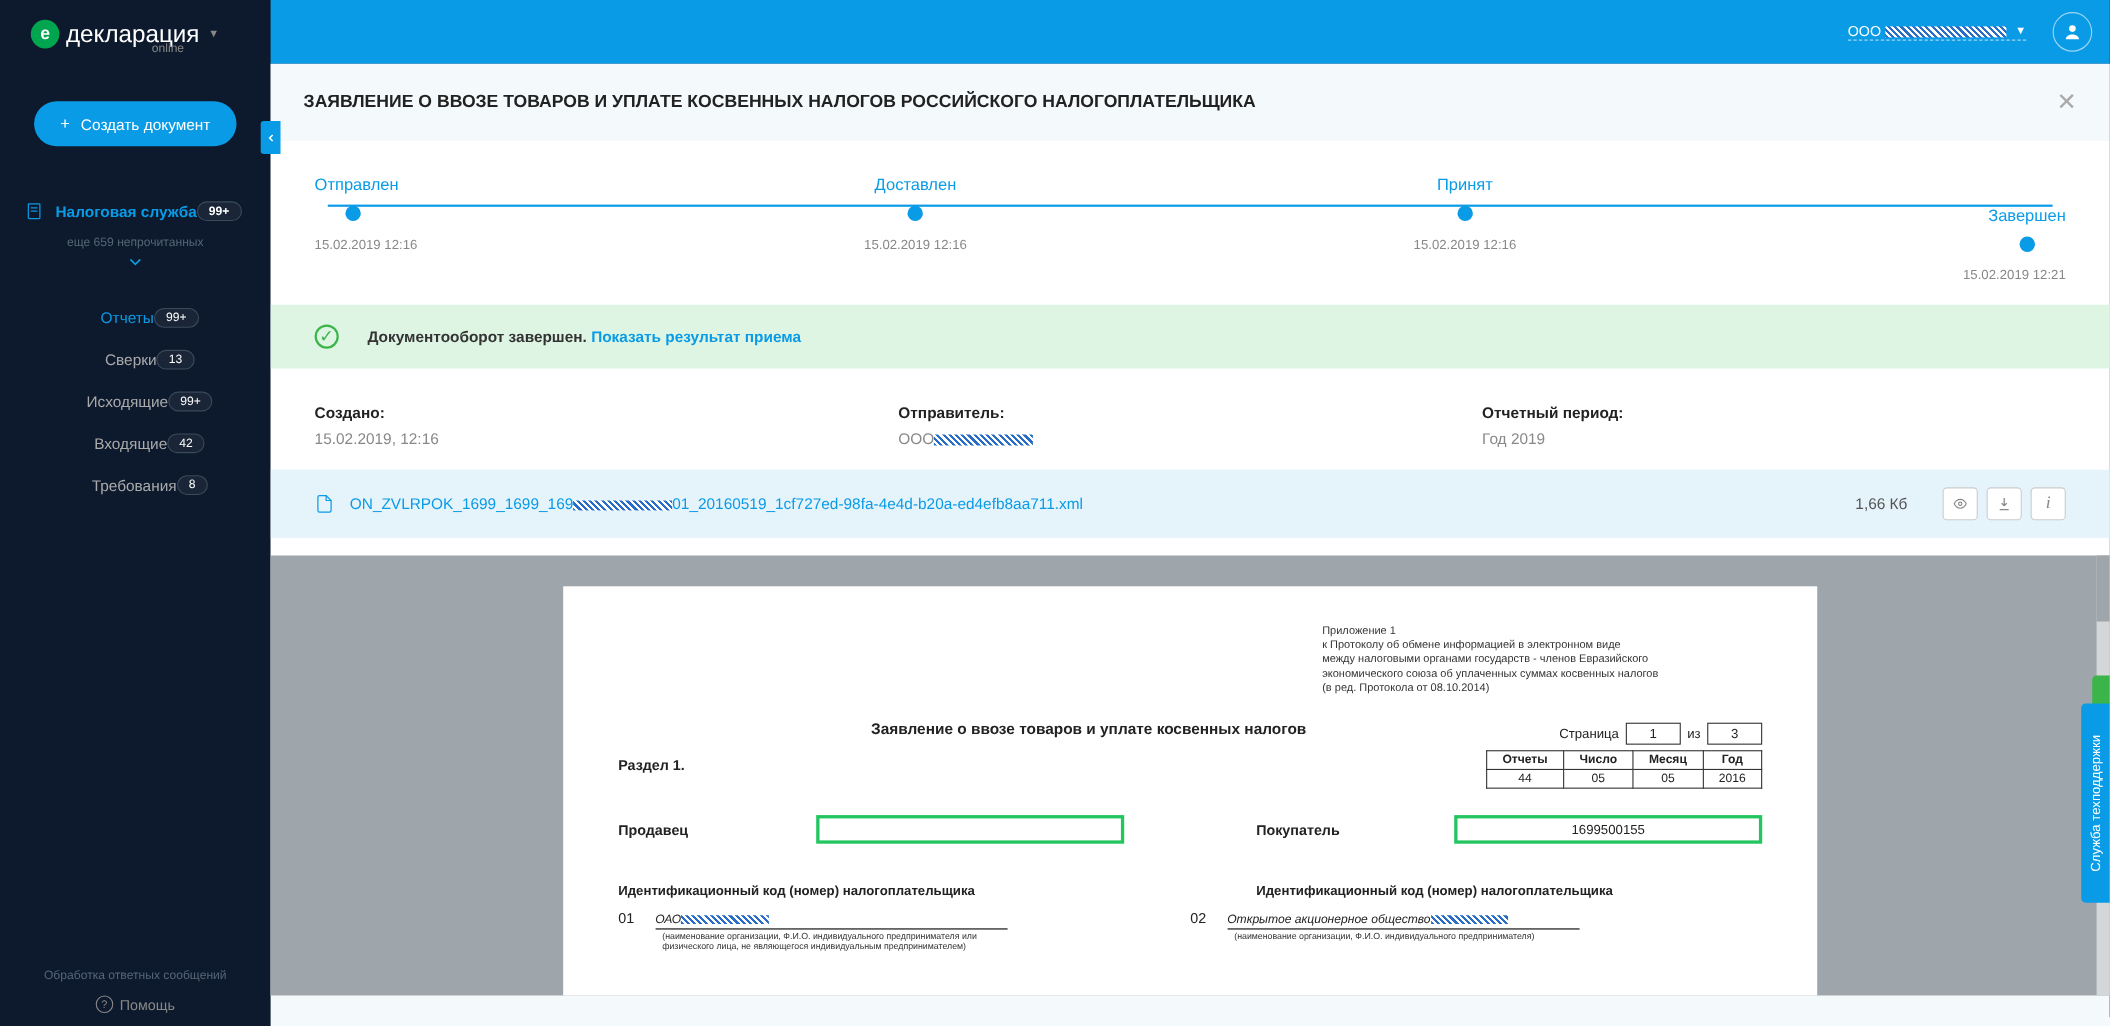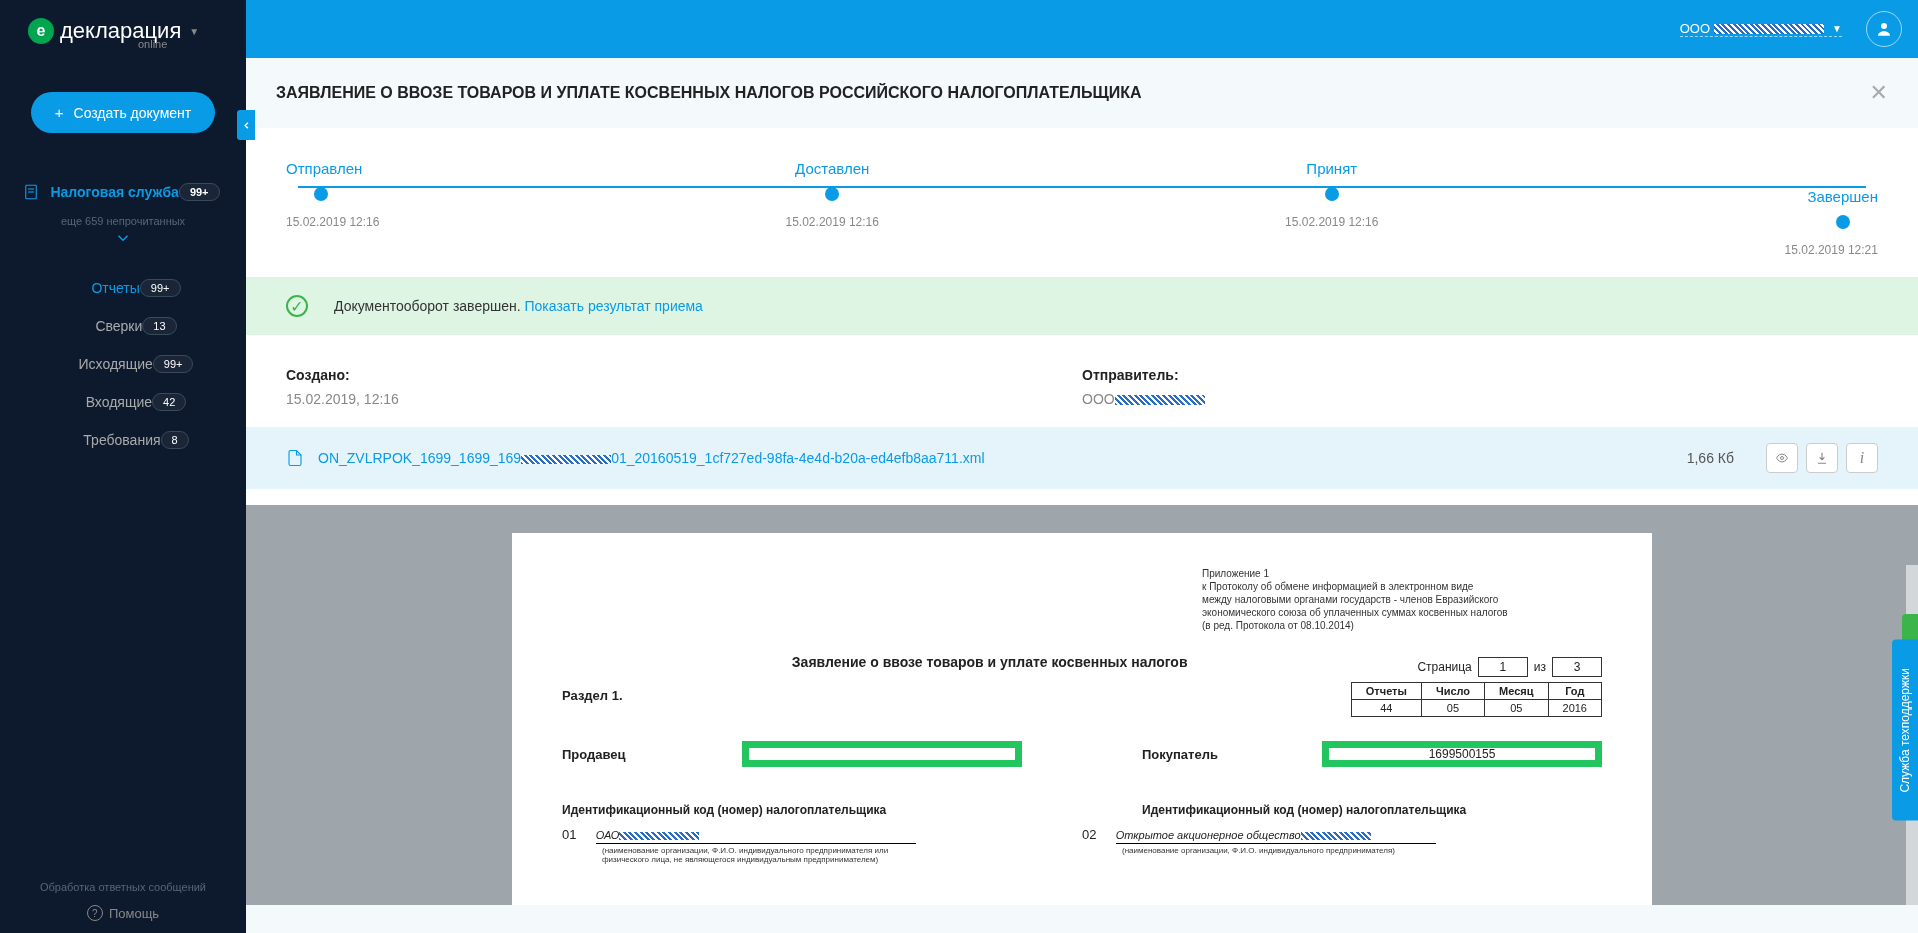--- a/index.html
+++ b/index.html
@@ -62,21 +62,21 @@
 .step:last-child { text-align: right; margin-top: 28px; }
 .step-label { color: #0a9be6; font-size: 15px; margin-bottom: 10px; }
 .step-dot { width: 14px; height: 14px; border-radius: 50%; background: #0a9be6; margin: 0 auto; position: relative; z-index: 2; }
 .step:first-child .step-dot { margin-left: 28px; }
 .step:last-child .step-dot { margin-right: 28px; }
 .step-time { color: #888; font-size: 12px; margin-top: 14px; }
 
 
 .banner { background: #dff5e4; padding: 18px 40px; display: flex; align-items: center; }
 .check-circle { width: 22px; height: 22px; border: 2px solid #3bb54a; border-radius: 50%; display: flex; align-items: center; justify-content: center; color: #3bb54a; margin-right: 26px; }
-.banner-text { font-size: 14px; color: #333; }
+.banner-text { font-size: 14px; color: #333; font-weight: bold; }
 .banner-link { color: #0a9be6; cursor: pointer; }
 
 
 .details { display: flex; padding: 32px 40px 20px; }
 .detail-col { flex: 1; }
 .detail-label { font-weight: bold; color: #222; font-size: 14px; margin-bottom: 8px; }
 .detail-value { color: #888; font-size: 14px; }
 
 
 .file-row { background: #e5f3fb; padding: 16px 40px; display: flex; align-items: center; }
@@ -99,21 +99,21 @@
 .section-title { font-weight: bold; font-size: 13px; }
 
 .doc-table { border-collapse: collapse; font-size: 11px; margin-left: auto; margin-top: -6px; }
 .doc-table th, .doc-table td { border: 1px solid #333; padding: 2px 14px; text-align: center; }
 .doc-table th { font-weight: bold; }
 
 .doc-row { display: flex; align-items: center; margin-top: 24px; gap: 20px; }
 .doc-col-left { flex: 1; display: flex; align-items: center; }
 .doc-col-right { flex: 1; display: flex; align-items: center; }
 .doc-field-label { font-weight: bold; font-size: 13px; width: 180px; }
-.doc-field-box { border: 7px solid #22c55e; flex: 1; height: 26px; display: flex; align-items: center; justify-content: center; font-size: 12px; }
+.doc-field-box { border: 3px solid #22c55e; flex: 1; height: 26px; display: flex; align-items: center; justify-content: center; font-size: 12px; }
 
 .doc-subhead { font-weight: bold; font-size: 12px; margin-top: 20px; }
 .doc-sub-row { display: flex; margin-top: 10px; }
 .doc-sub-col { flex: 1; text-align: center; }
 .doc-num { font-size: 13px; width: 30px; text-align: left; display: inline-block; }
 .doc-underline { border-bottom: 1px solid #000; width: 320px; display: inline-block; font-size: 11px; padding-bottom: 2px; }
 .doc-caption { font-size: 8px; color: #333; margin-top: 2px; width: 320px; margin: 2px auto 0; }
 .doc-caption.left { margin-left: 40px; }
 
 
@@ -258,20 +258,24 @@
     <div class="details">
       <div class="detail-col">
         <div class="detail-label">Создано:</div>
         <div class="detail-value">15.02.2019, 12:16</div>
       </div>
       <div class="detail-col">
         <div class="detail-label">Отправитель:</div>
         <div class="detail-value">
           <span>ООО</span><span class="redacted" style="width:90px"></span>
         </div>
+      </div>
+      <div class="detail-col">
+        <div class="detail-label">Отчетный период:</div>
+        <div class="detail-value">Год 2019</div>
       </div>
     </div>
 
     <div class="file-row">
       <svg class="file-icon" viewBox="0 0 24 24" fill="none" stroke="#0a9be6" stroke-width="1.5">
           <path d="M14 2H6a2 2 0 0 0-2 2v16a2 2 0 0 0 2 2h12a2 2 0 0 0 2-2V8z"></path>
           <polyline points="14 2 14 8 20 8"></polyline>
         </svg>
       <div class="file-name">
         <span>ON_ZVLRPOK_1699_1699_169</span><span class="redacted" style="width:90px;height:9px"></span><span>01_20160519_1cf727ed-98fa-4e4d-b20a-ed4efb8aa711.xml</span>

